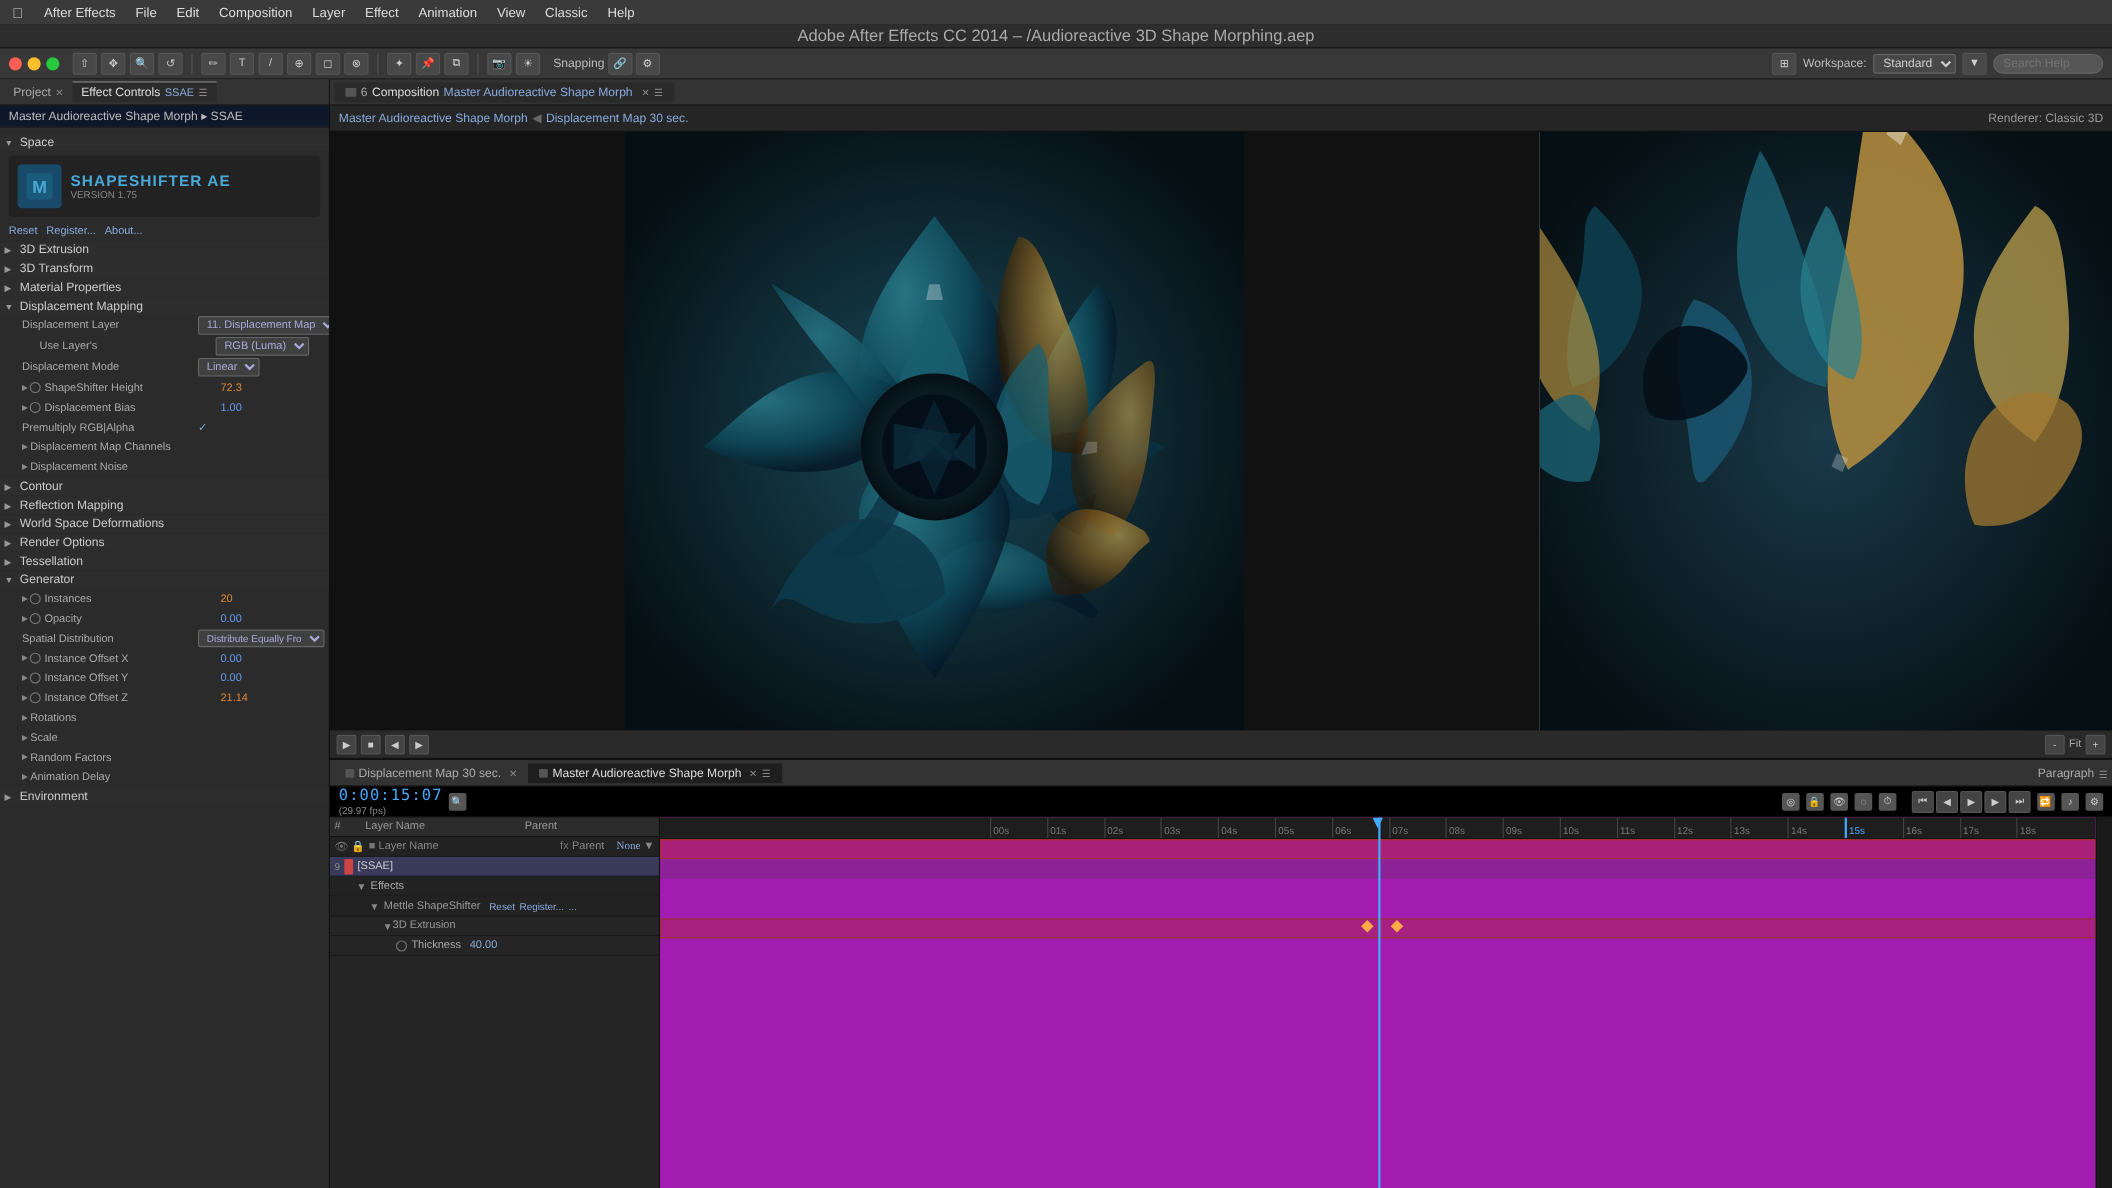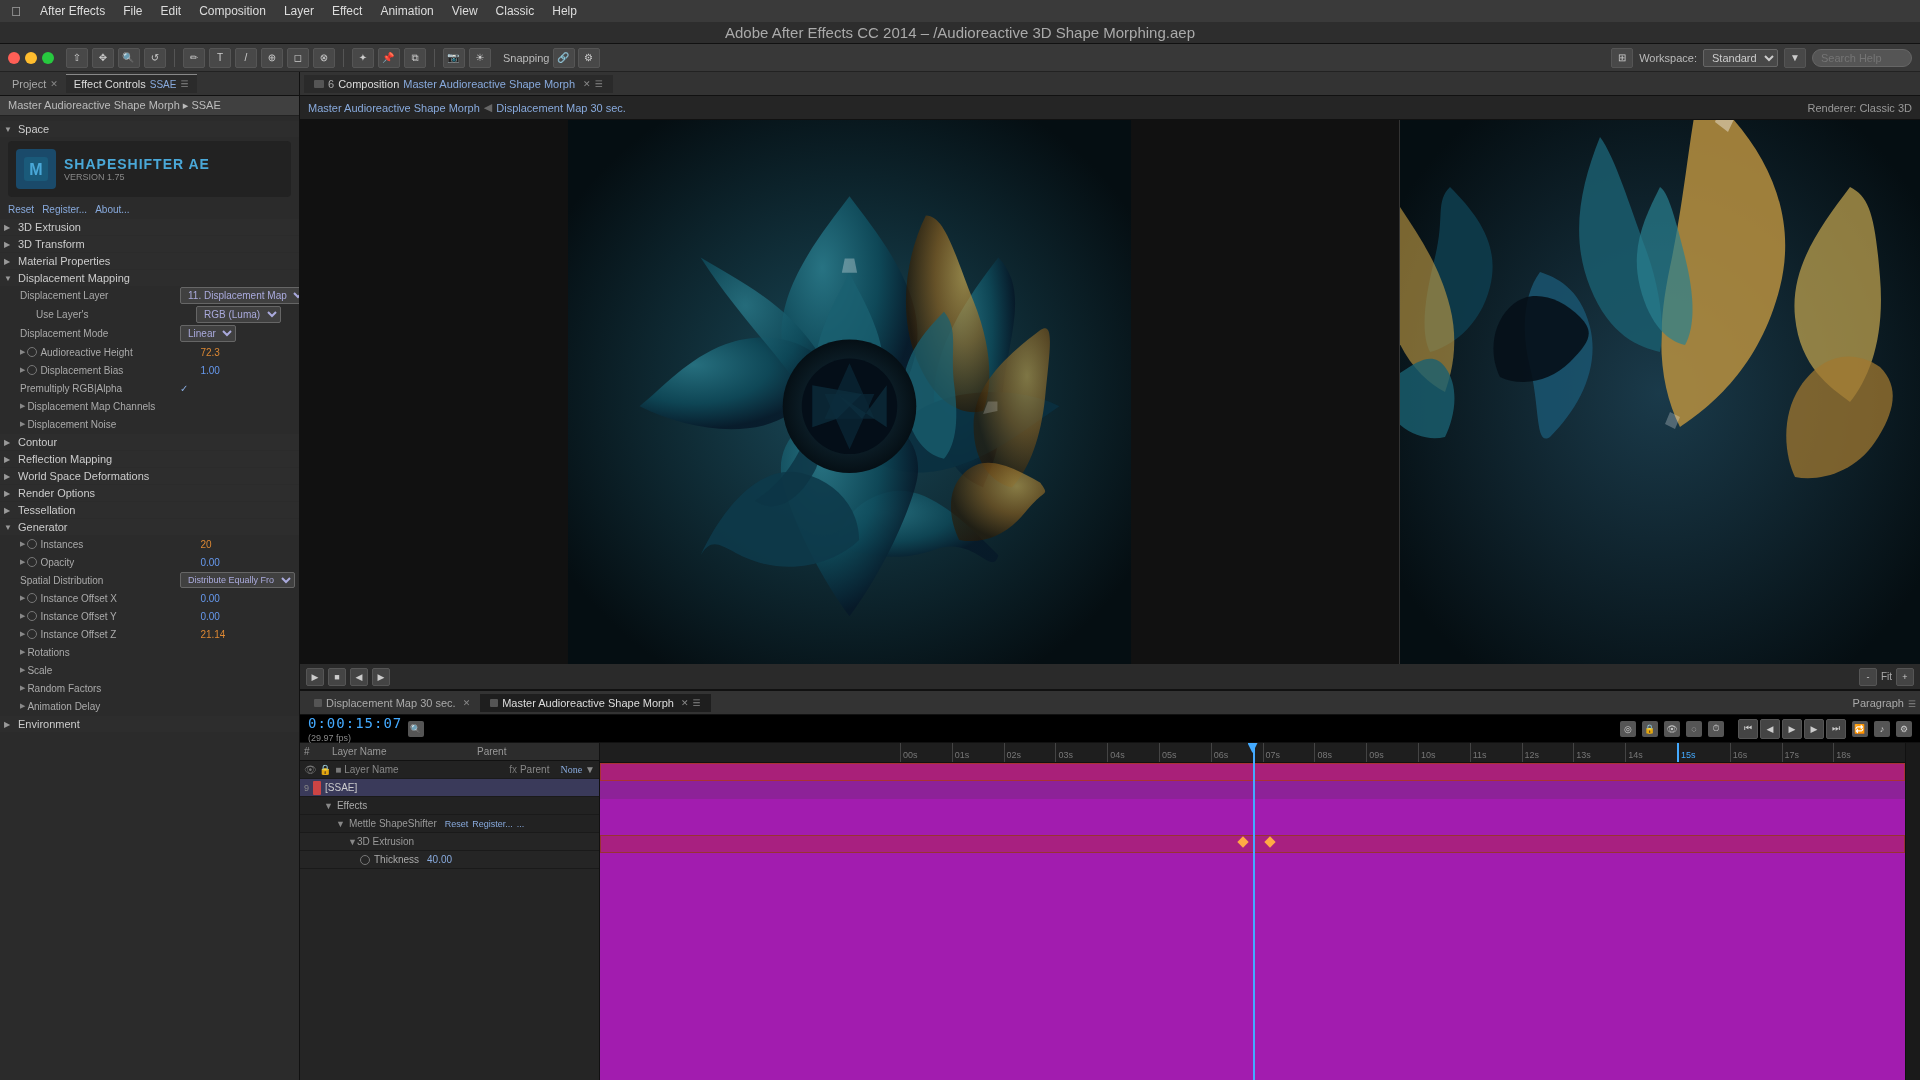--- a/index.html
+++ b/index.html
@@ -170,21 +170,21 @@
       padding: 4px 0;
     }
     #effect-controls::-webkit-scrollbar { width: 8px; }
     #effect-controls::-webkit-scrollbar-track { background: #2b2b2b; }
     #effect-controls::-webkit-scrollbar-thumb { background: #555; border-radius: 4px; }
 
     .ec-title {
       padding: 3px 8px;
       font-size: 11px;
       color: #bbb;
-      background: #404040;
+      background: #0f172a;
       border-bottom: 1px solid #222;
     }
 
     .logo-area {
       padding: 8px;
       background: #222;
       margin: 4px 8px;
       border-radius: 4px;
       display: flex;
       align-items: center;
@@ -656,21 +656,21 @@
         <div class="prop-row">
           <span class="prop-name">Displacement Mode</span>
           <select class="prop-dropdown">
             <option>Linear</option>
           </select>
         </div>
 
         <div class="prop-row">
           <span class="expand-tri">▶</span>
           <span class="stopwatch-icon"></span>
-          <span class="prop-name">Audioreactive Height</span>
+          <span class="prop-name">ShapeShifter Height</span>
           <span class="prop-value orange">72.3</span>
         </div>
 
         <div class="prop-row">
           <span class="expand-tri">▶</span>
           <span class="stopwatch-icon"></span>
           <span class="prop-name">Displacement Bias</span>
           <span class="prop-value blue">1.00</span>
         </div>
 

